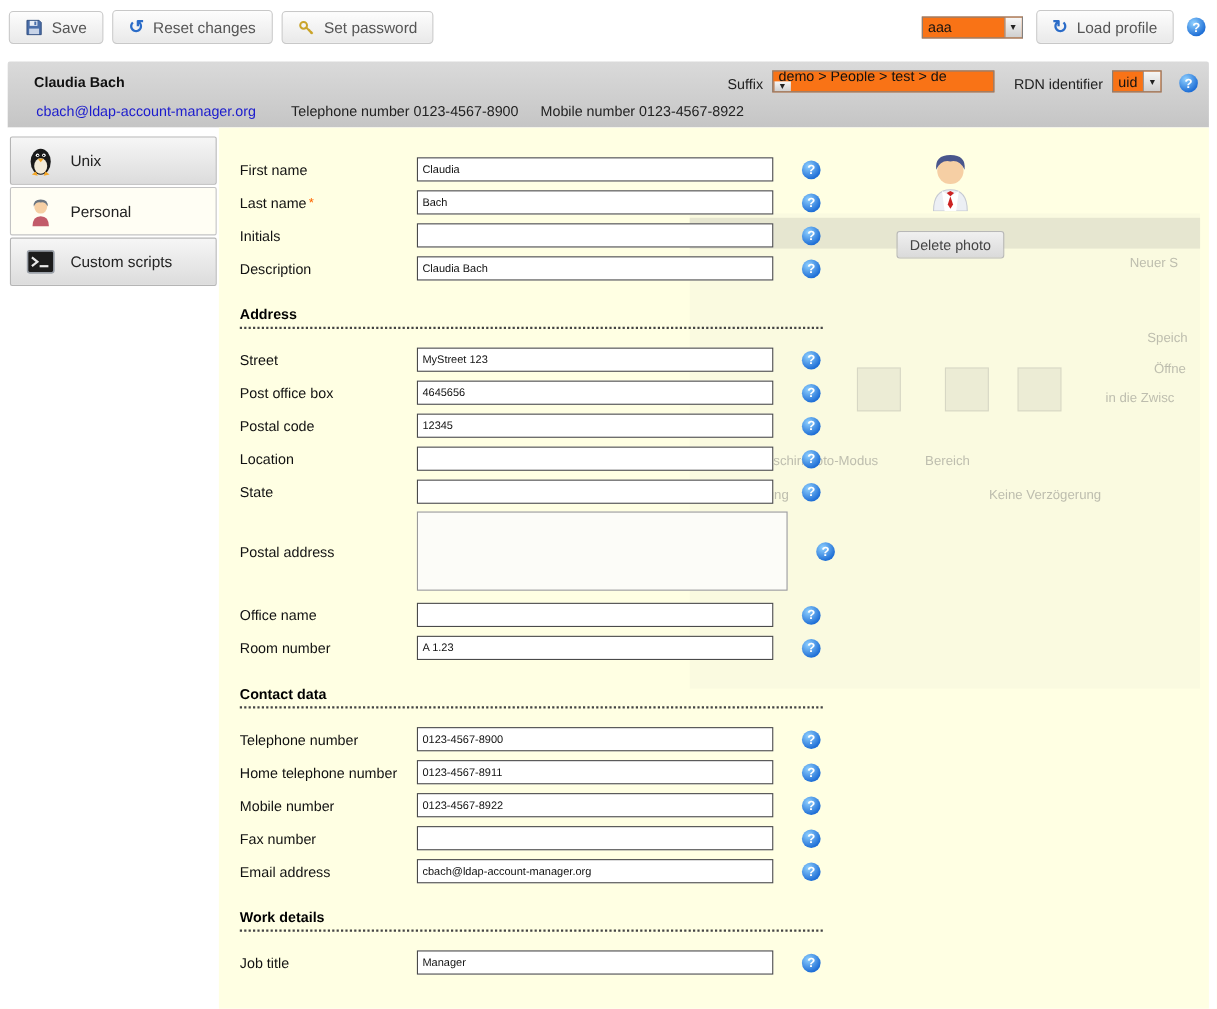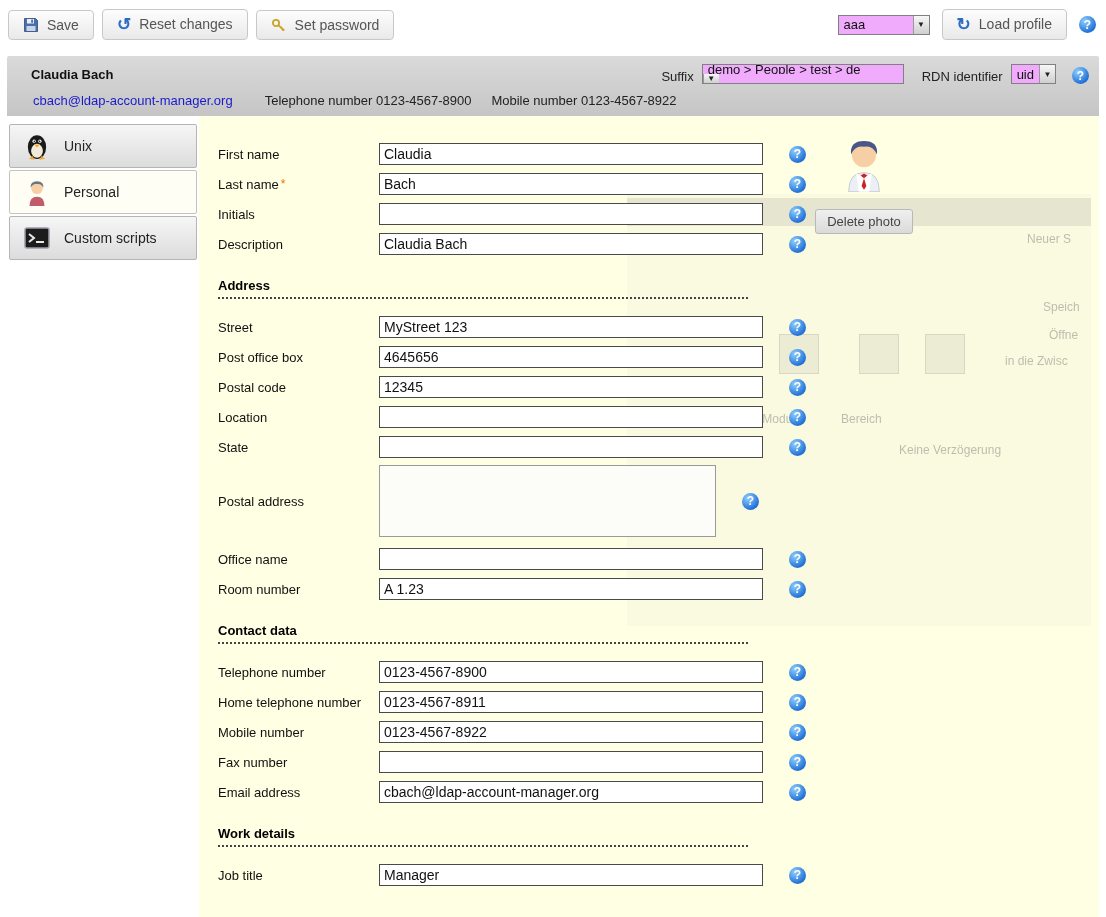--- a/index.html
+++ b/index.html
@@ -8,34 +8,34 @@
     font-family: "Liberation Sans", sans-serif;
     background: #fff;
     overflow: hidden;
     color: #222;
   }
   .page { position: relative; width: 1106px; height: 917px; background: #fff; }
 
   
   .toolbar { display: flex; align-items: center; padding: 9px 10px 16px 8px; }
   .btn {
-    display: inline-flex; align-items: flex-start; gap: 8px;
+    display: inline-flex; align-items: flex-end; gap: 8px;
     background: linear-gradient(#fdfdfd, #e9e9e9);
     border: 1px solid #c8c8c8; border-radius: 4px;
     padding: 6px 14px; font-size: 14px; color: #555; cursor: pointer;
     white-space: nowrap;
   }
   .btn + .btn { margin-left: 8px; }
   .btn-setpw { margin-left: 24px; }
   .btn svg { display: block; }
   .glyph-blue { color: #2b6cc8; font-size: 17px; line-height: 1; font-weight: bold; }
   .toolbar-right { margin-left: auto; display: flex; align-items: center; gap: 12px; }
 
   .combo {
-    display: inline-flex; align-items: stretch; background: #f0abfc;
+    display: inline-flex; align-items: stretch; background: #f97316;
     border: 1px solid #808080; height: 20px; font-size: 13px; color: #111;
     overflow: hidden;
   }
   .combo-text { display: flex; align-items: center; padding: 0 5px; white-space: nowrap; overflow: hidden; }
   .combo-btn {
     width: 16px; display: flex; align-items: center; justify-content: center;
     background: linear-gradient(#f7f7f7, #cfcfcf); border-left: 1px solid #999;
     font-size: 8px; color: #222; flex: 0 0 auto;
   }
   .combo-profile { width: 92px; }
@@ -82,22 +82,22 @@
 
   .content {
     flex: 1; position: relative; background: #ffffe3;
     min-height: 796px; padding: 26px 0 40px 0; overflow: hidden;
   }
   .form { position: relative; z-index: 2; }
   .frow { display: flex; align-items: center; margin: 0 0 6px 19px; min-height: 24px; }
   .flabel { width: 161px; font-size: 13px; color: #111; flex: 0 0 auto; }
   .req { color: #f60; margin-left: 2px; font-size: 12px; vertical-align: top; }
   .finput {
-    width: 384px; height: 22px; border: 1px solid #4a4a4a; background: #fff;
-    font-family: "Liberation Sans", sans-serif; font-size: 14px; padding: 1px 4px; color: #111;
+    width: 324px; height: 22px; border: 1px solid #4a4a4a; background: #fff;
+    font-family: "Liberation Sans", sans-serif; font-size: 10px; padding: 1px 4px; color: #111;
   }
   .ftextarea {
     width: 337px; height: 72px; border: 1px solid #9a9a9a; background: #fcfcf8;
     resize: none; font-family: "Liberation Sans", sans-serif; font-size: 13px;
   }
   .frow .help { margin-left: 26px; }
   .frow-ta { margin-top: 4px; margin-bottom: 10px; }
   .section-title {
     margin: 22px 0 16px 19px; width: 530px;
     font-size: 13px; font-weight: bold; color: #000;

